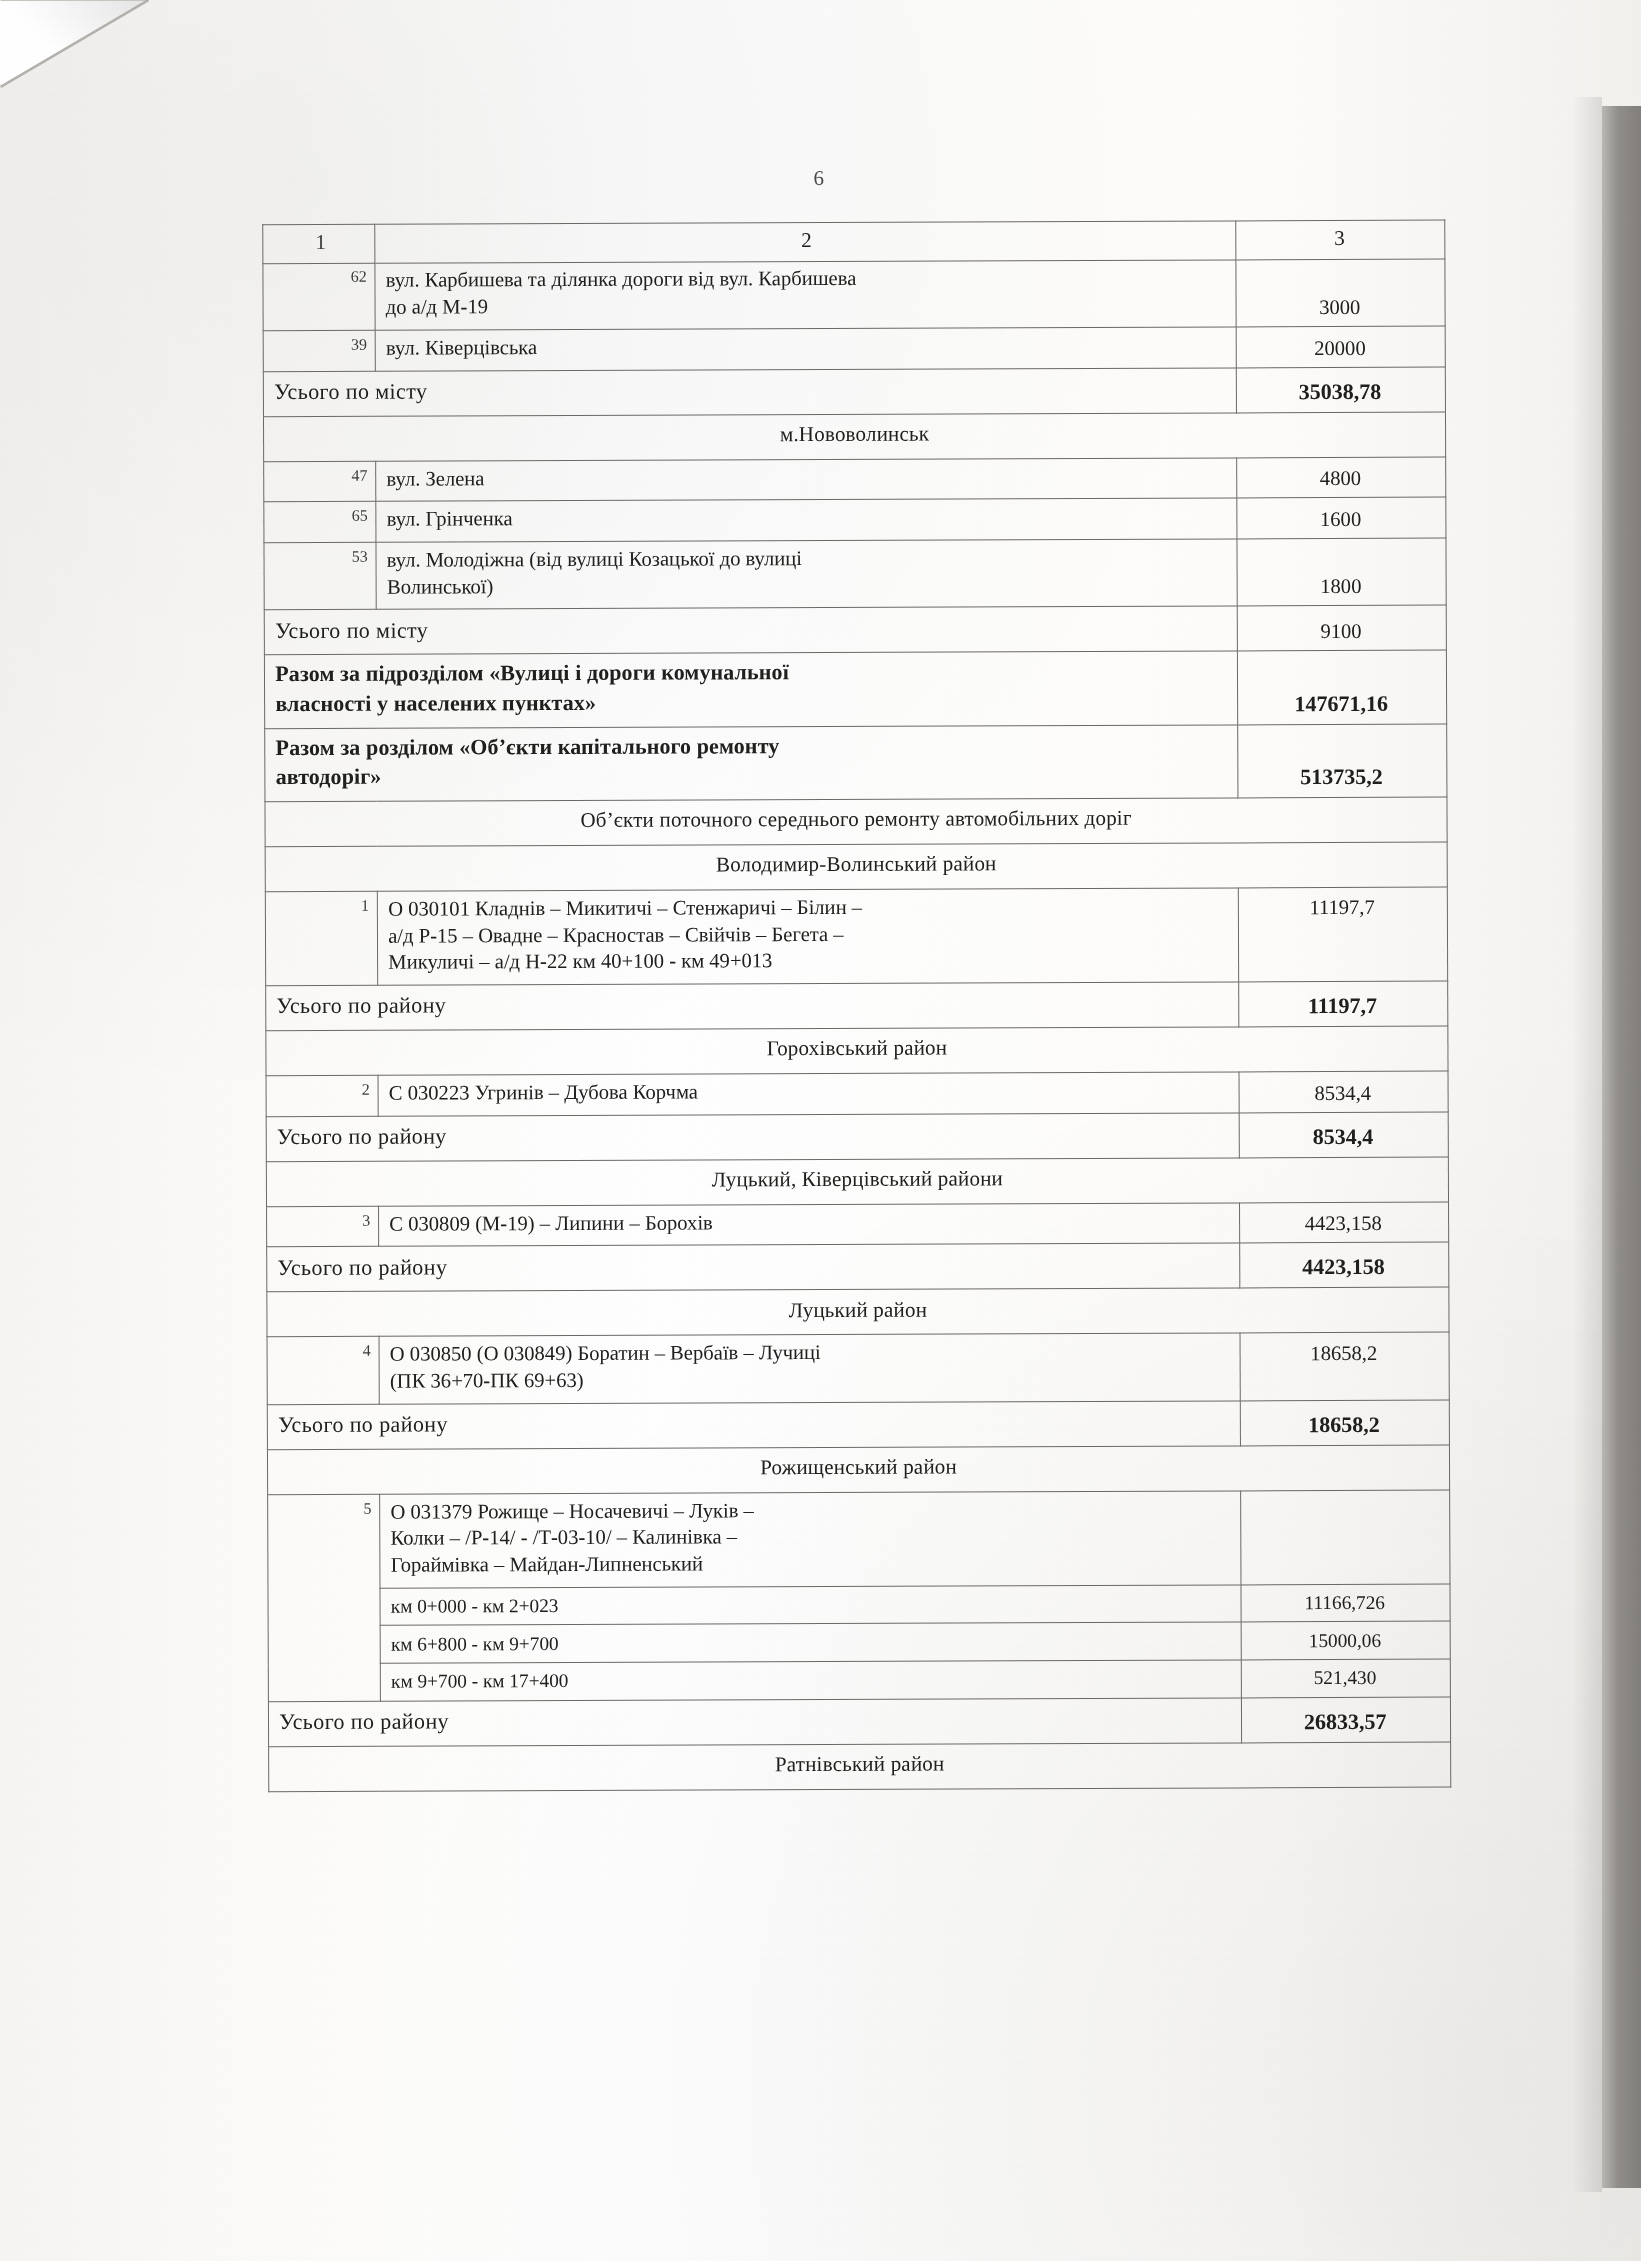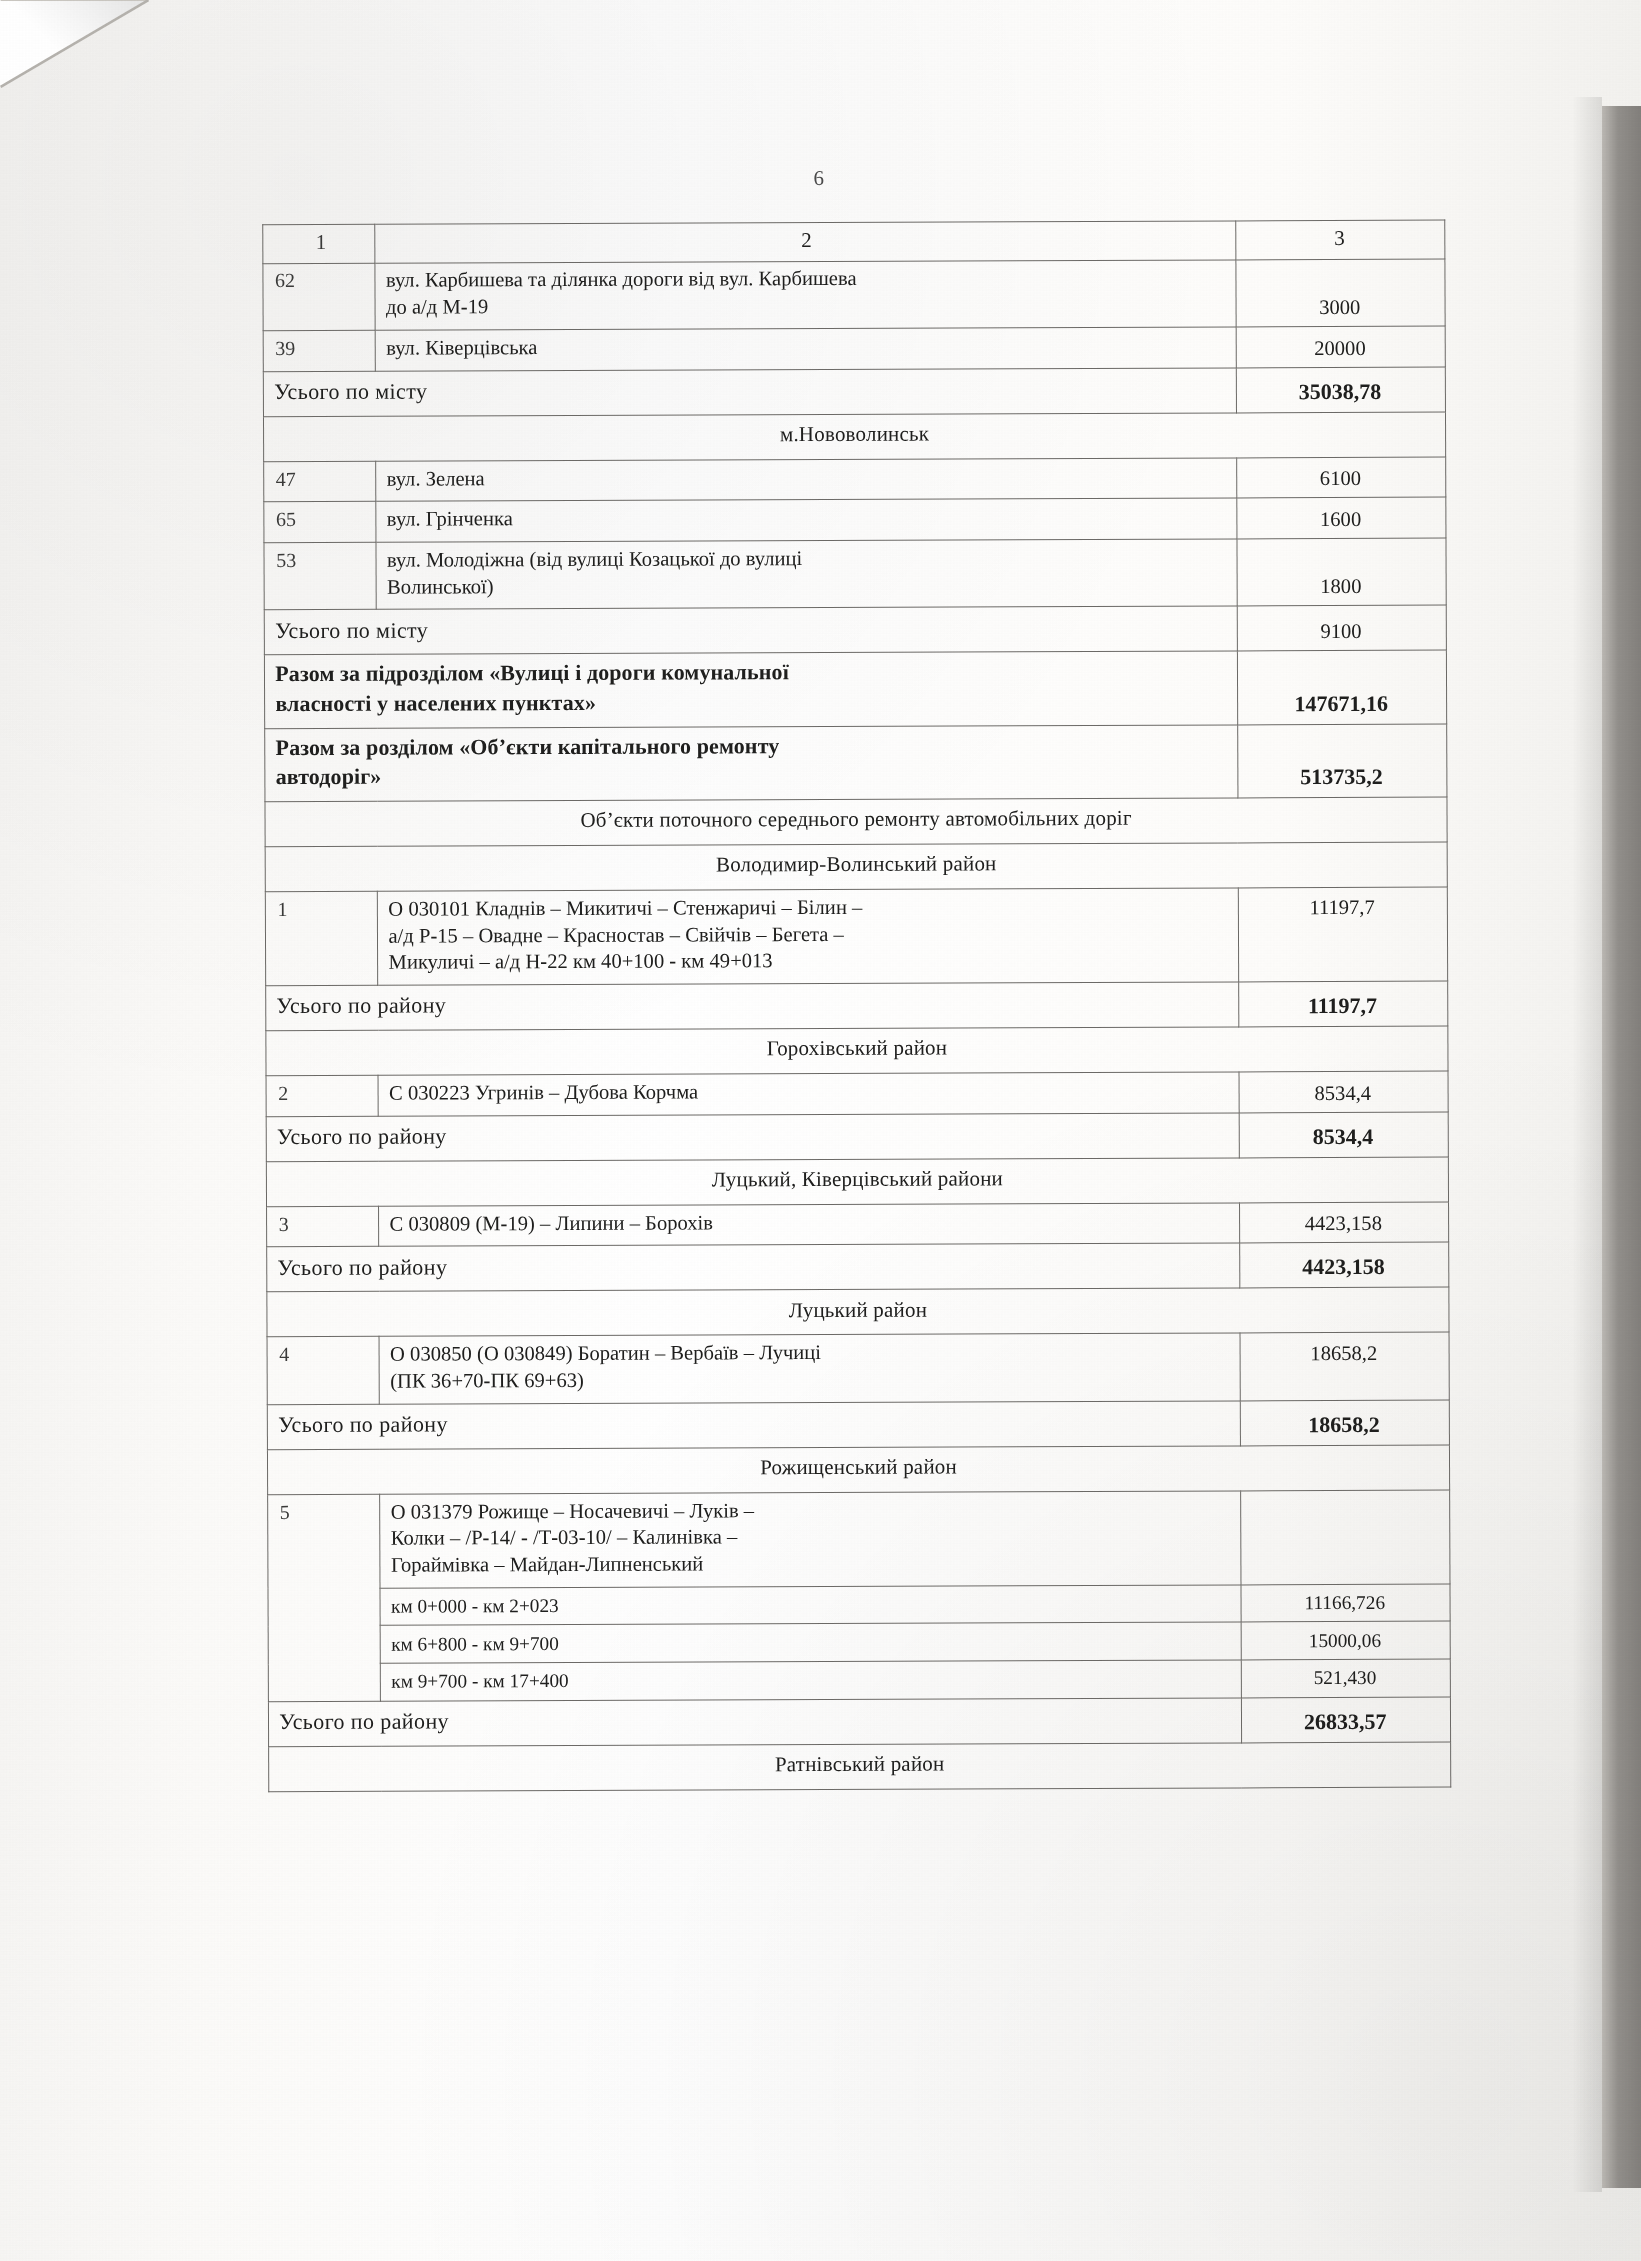--- a/index.html
+++ b/index.html
@@ -91,23 +91,23 @@
   .doc-table td {
     border: 1.3px solid #6c6a67;
     padding: 3.9px 7.7px 9px 10.3px;
     font-size: 20.6px;
     line-height: 1.30;
     vertical-align: top;
     background: transparent;
   }
   td.c-num {
     width: 97px;
-    text-align: left;
+    text-align: right;
     padding-left: 11.6px;
-    font-size: 20px;
+    font-size: 16px;
     color: #3b3b3a;
   }
   td.c-name {
     width: 893px;
   }
   td.c-val {
     width: 193px;
     text-align: center;
     vertical-align: bottom;
     padding-bottom: 5.2px;
@@ -197,21 +197,21 @@
         <td class="c-val bold-val">35038,78</td>
       </tr>
 
       <tr>
         <td class="section" colspan="3">м.Нововолинськ</td>
       </tr>
 
       <tr>
         <td class="c-num">47</td>
         <td class="c-name">вул. Зелена</td>
-        <td class="c-val">6100</td>
+        <td class="c-val">4800</td>
       </tr>
 
       <tr>
         <td class="c-num">65</td>
         <td class="c-name">вул. Грінченка</td>
         <td class="c-val">1600</td>
       </tr>
 
       <tr>
         <td class="c-num">53</td>

